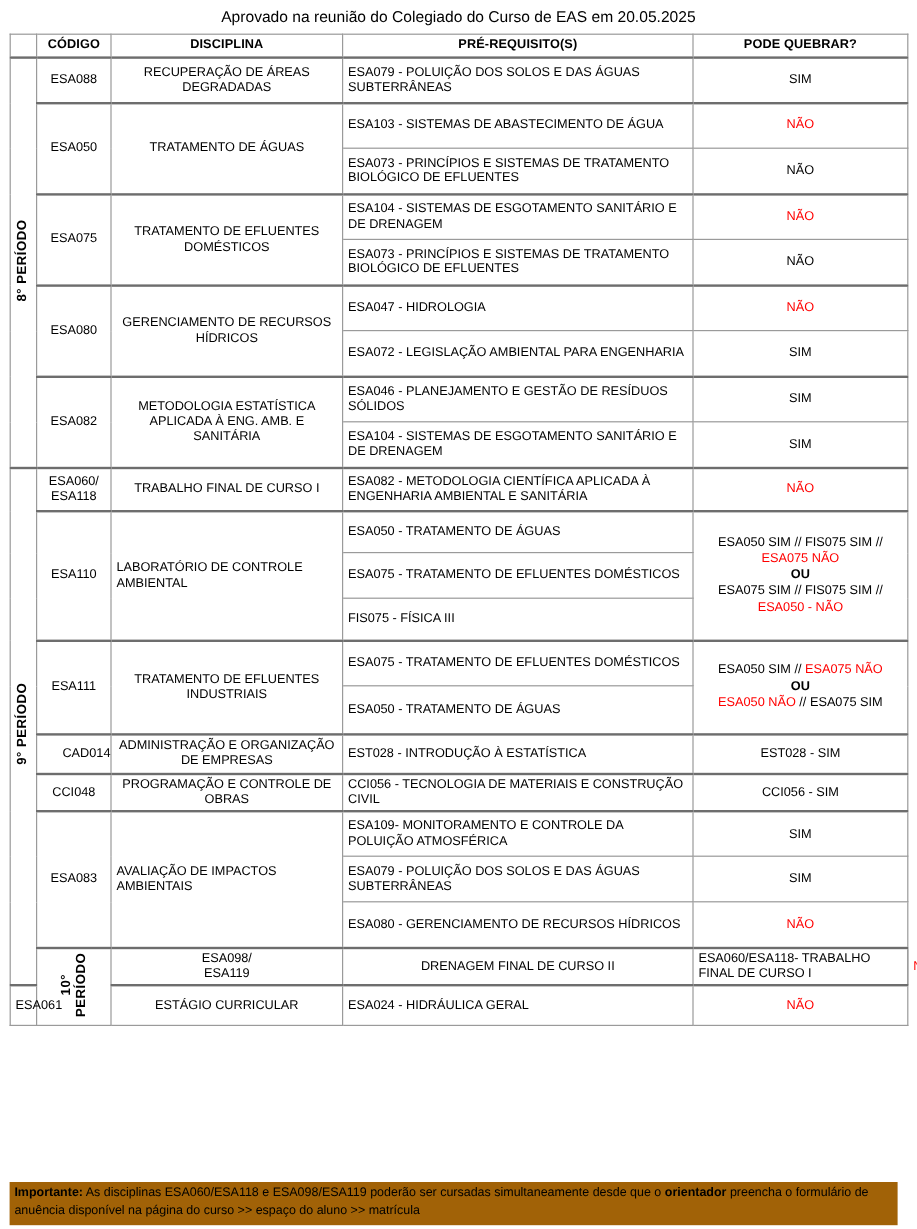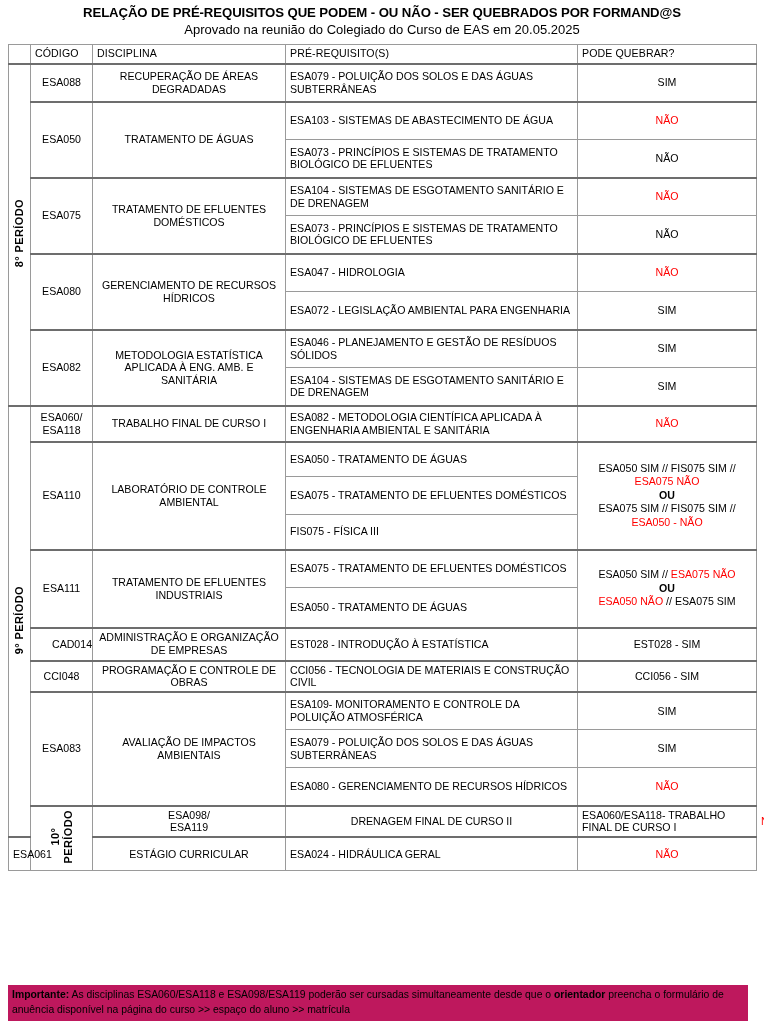--- a/index.html
+++ b/index.html
@@ -45,22 +45,22 @@
   col.c-per  { width: 22px; }
   col.c-cod  { width: 62px; }
   col.c-dis  { width: 193px; }
   col.c-pre  { width: 292px; }
   col.c-pod  { width: 179px; }
 
   
   thead th {
     background: #d2d2d2;
     font-size: 8.6px;
-    font-weight: normal;
-    text-align: left;
+    font-weight: bold;
+    text-align: center;
     height: 19px;
     padding: 1px 2px;
     border: 1px solid #6d6d6d;
     letter-spacing: 0.1px;
     margin-top: 36px;
   }
   th.blank-corner {
     background: #ffffff;
     border: none;
   }
@@ -87,21 +87,21 @@
     transform: rotate(180deg);
     line-height: 13px;
     white-space: normal;
     max-height: 62px;
     text-align: center;
   }
 
   
   td.cod   { text-align: center; font-size: 10.6px; }
   td.dis   { text-align: center; }
-  td.dis.center { text-align: center; }
+  td.dis.center { text-align: left; }
   td.pre   { text-align: left; }
   td.pod   { text-align: center; }
 
   .red  { color: #ff0000; }
   .bold { font-weight: bold; text-align: center; }
 
   
   tr.group-top > td, tr.group-top > th { border-top: 2px solid #6d6d6d; }
   td.sec-left { border-left: 1px solid #6d6d6d; }
 
@@ -110,33 +110,32 @@
   
   .pq-lines { line-height: 13.4px; }
   .pq-lines div { white-space: nowrap; }
 
   
   .footer-note {
     position: absolute;
     left: 8px;
     top: 985px;
     width: 740px;
-    background: #be185d;
+    background: #a16207;
     font-size: 10.4px;
     line-height: 14.5px;
     padding: 3px 2px 4px 4px;
   }
 </style>
 </head>
 <body>
 
 <div id="page">
 
   <div class="title-block">
-    <div class="title-main">RELAÇÃO DE PRÉ-REQUISITOS QUE PODEM - OU NÃO - SER QUEBRADOS POR FORMAND@S</div>
     <div class="title-note">Aprovado na reunião do Colegiado do Curso de EAS em 20.05.2025</div>
   </div>
 
   <div class="table-wrap">
   <table class="grid">
     <colgroup>
       <col class="c-per">
           <col class="c-cod">
           <col class="c-dis">
           <col class="c-pre">

